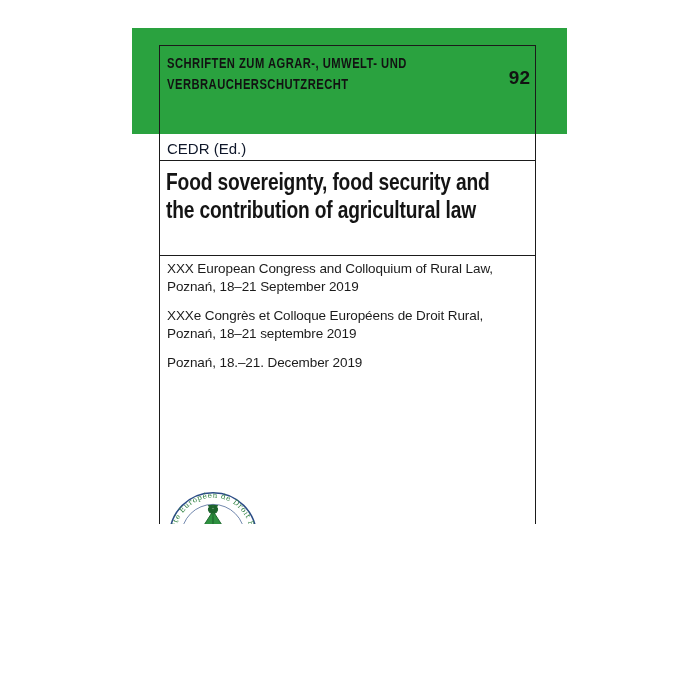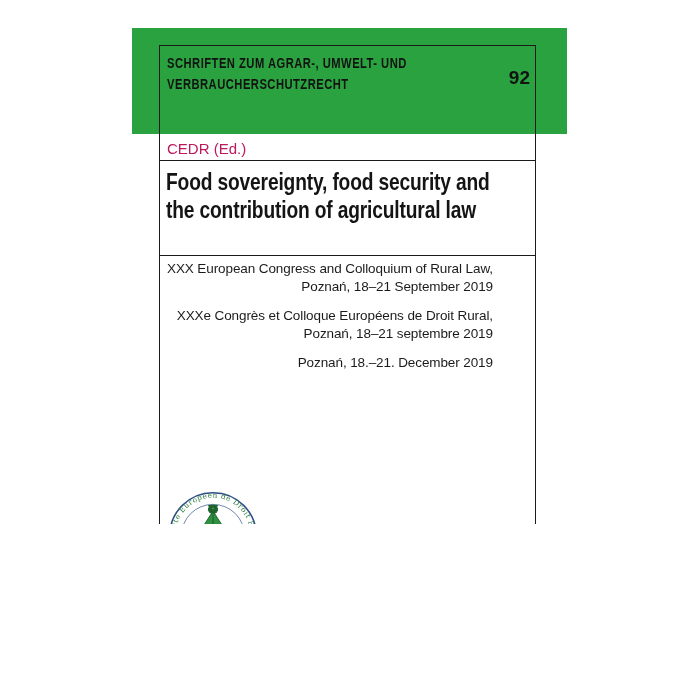--- a/index.html
+++ b/index.html
@@ -27,39 +27,38 @@
     color: #121212; font-size: 14px; font-weight: bold;
     letter-spacing: 0.6px; line-height: 21px; white-space: nowrap;
   }
   .series-number {
     position: absolute; left: 470px; top: 63px; width: 60px;
     text-align: right; color: #121212;
     font-size: 19px; font-weight: 600; line-height: 30px;
   }
   .editor {
     position: absolute; left: 167px; top: 140px;
-    color: #be185d; font-size: 15px; line-height: 18px; white-space: nowrap;
+    color: #0f172a; font-size: 15px; line-height: 18px; white-space: nowrap;
   }
   .rule {
     position: absolute; left: 160px; width: 375px; height: 1px;
     background: #1b1b1b;
   }
   .rule-1 { top: 160px; }
   .rule-2 { top: 255px; }
   .title-block {
     position: absolute; left: 166px; top: 168px;
     transform: scaleX(0.80); transform-origin: left top;
     color: #141414; font-size: 24px; font-weight: bold;
     letter-spacing: -0.2px; line-height: 28px; white-space: nowrap;
   }
   .events-block {
     position: absolute; left: 167px; top: 260px;
     color: #1b1b1b; font-size: 13.5px; line-height: 18px;
     letter-spacing: -0.1px;
-    text-align: right;
   }
   .event-item { margin-bottom: 11px; white-space: nowrap; }
   .cedr-seal { position: absolute; left: 167px; top: 490px; width: 92px; height: 92px; }
   .nomos-mark { position: absolute; left: 173px; top: 600px; width: 35px; height: 46px; }
   .nomos-name {
     position: absolute; left: 222px; top: 600px;
     color: #111b29; font-size: 31px; font-weight: bold;
     letter-spacing: -0.5px; line-height: 34px; white-space: nowrap; text-align: center;
   }
   .seal-arc-text { font-family: "DejaVu Serif", serif; font-size: 7.6px; letter-spacing: 0.55px; fill: #2e8040; }

